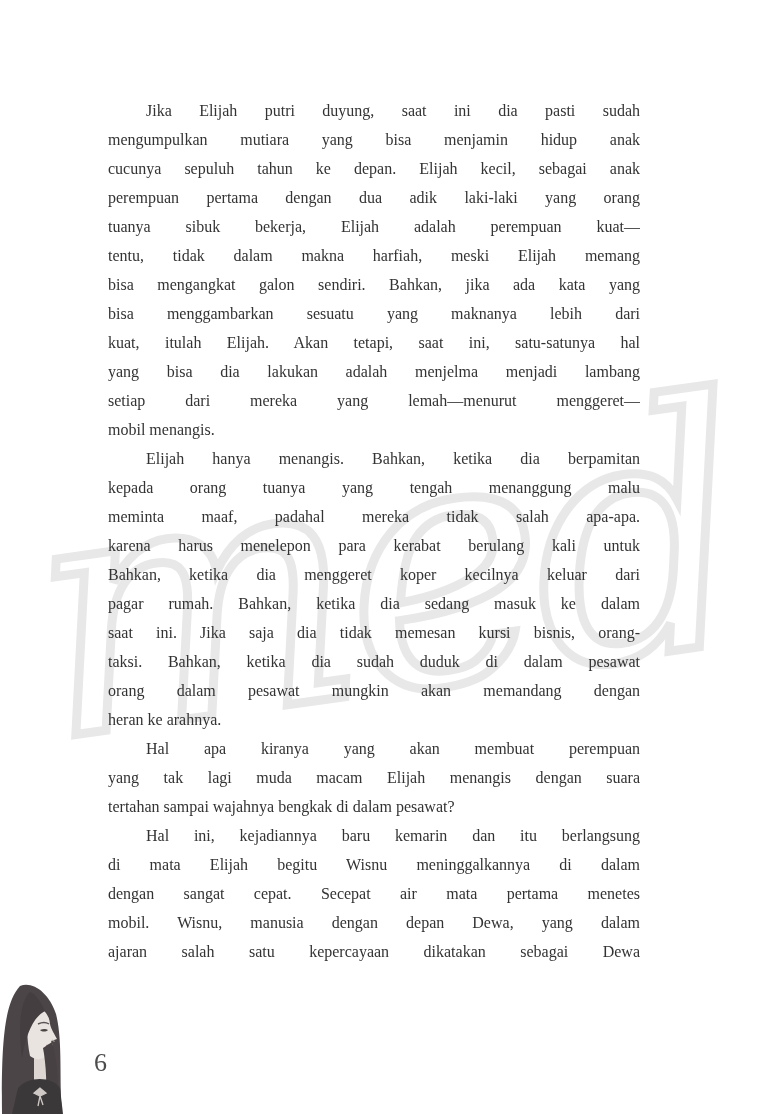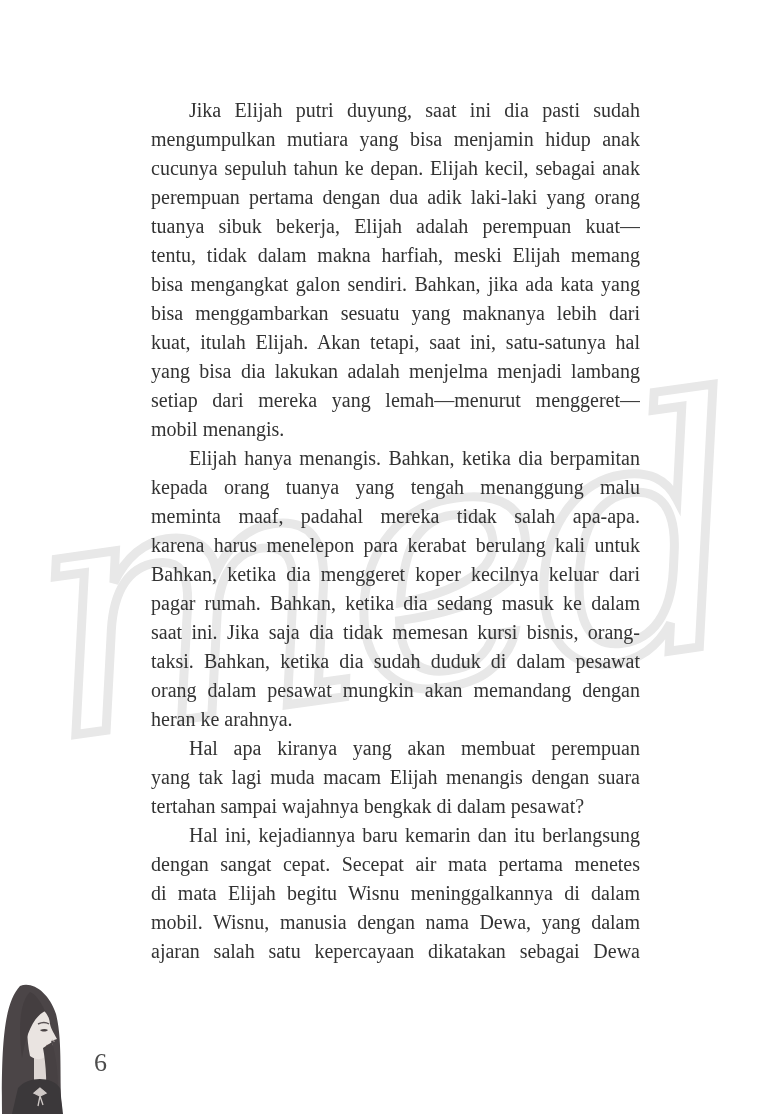--- a/index.html
+++ b/index.html
@@ -25,26 +25,25 @@
     position: absolute;
     left: 108px;
     top: 96px;
     width: 532px;
     z-index: 2;
     color: #333333;
   }
   .line {
     height: 29px;
     line-height: 29px;
-    font-size: 20px;
+    font-size: 16px;
     text-align: justify;
     text-align-last: justify;
     overflow: hidden;
     white-space: normal;
-    margin-left: 43px;
   }
   .line.indent { padding-left: 38px; }
   .line.flush  { text-align-last: left; }
 
   .page-number {
     position: absolute;
     left: 94px;
     top: 1048px;
     font-size: 26px;
     color: #4c4c4c;
@@ -87,23 +86,23 @@
     <div class="line">Bahkan, ketika dia menggeret koper kecilnya keluar dari</div>
     <div class="line">pagar rumah. Bahkan, ketika dia sedang masuk ke dalam</div>
     <div class="line">saat ini. Jika saja dia tidak memesan kursi bisnis, orang-</div>
     <div class="line">taksi. Bahkan, ketika dia sudah duduk di dalam pesawat</div>
     <div class="line">orang dalam pesawat mungkin akan memandang dengan</div>
     <div class="line flush">heran ke arahnya.</div>
     <div class="line indent">Hal apa kiranya yang akan membuat perempuan</div>
     <div class="line">yang tak lagi muda macam Elijah menangis dengan suara</div>
     <div class="line flush">tertahan sampai wajahnya bengkak di dalam pesawat?</div>
     <div class="line indent">Hal ini, kejadiannya baru kemarin dan itu berlangsung</div>
+    <div class="line">di mata Elijah begitu Wisnu meninggalkannya di dalam</div>
     <div class="line">dengan sangat cepat. Secepat air mata pertama menetes</div>
-    <div class="line">di mata Elijah begitu Wisnu meninggalkannya di dalam</div>
-    <div class="line">mobil. Wisnu, manusia dengan nama Dewa, yang dalam</div>
+    <div class="line">mobil. Wisnu, manusia dengan depan Dewa, yang dalam</div>
     <div class="line">ajaran salah satu kepercayaan dikatakan sebagai Dewa</div>
   </div>
 
 <div class="page-number">6</div>
 
 <svg class="illustration" viewBox="0 0 110 130" xmlns="http://www.w3.org/2000/svg" aria-hidden="true">
 
   <path d="M 20,2 C 6,18 1,48 2,130 L 62,130 C 59,96 63,58 56,30 C 49,9 33,-3 20,2 Z" fill="#4b4547"></path>
 
   <path d="M 34,68 L 34,100 L 50,100 L 48,68 Z" fill="#ddd6d3"></path>

